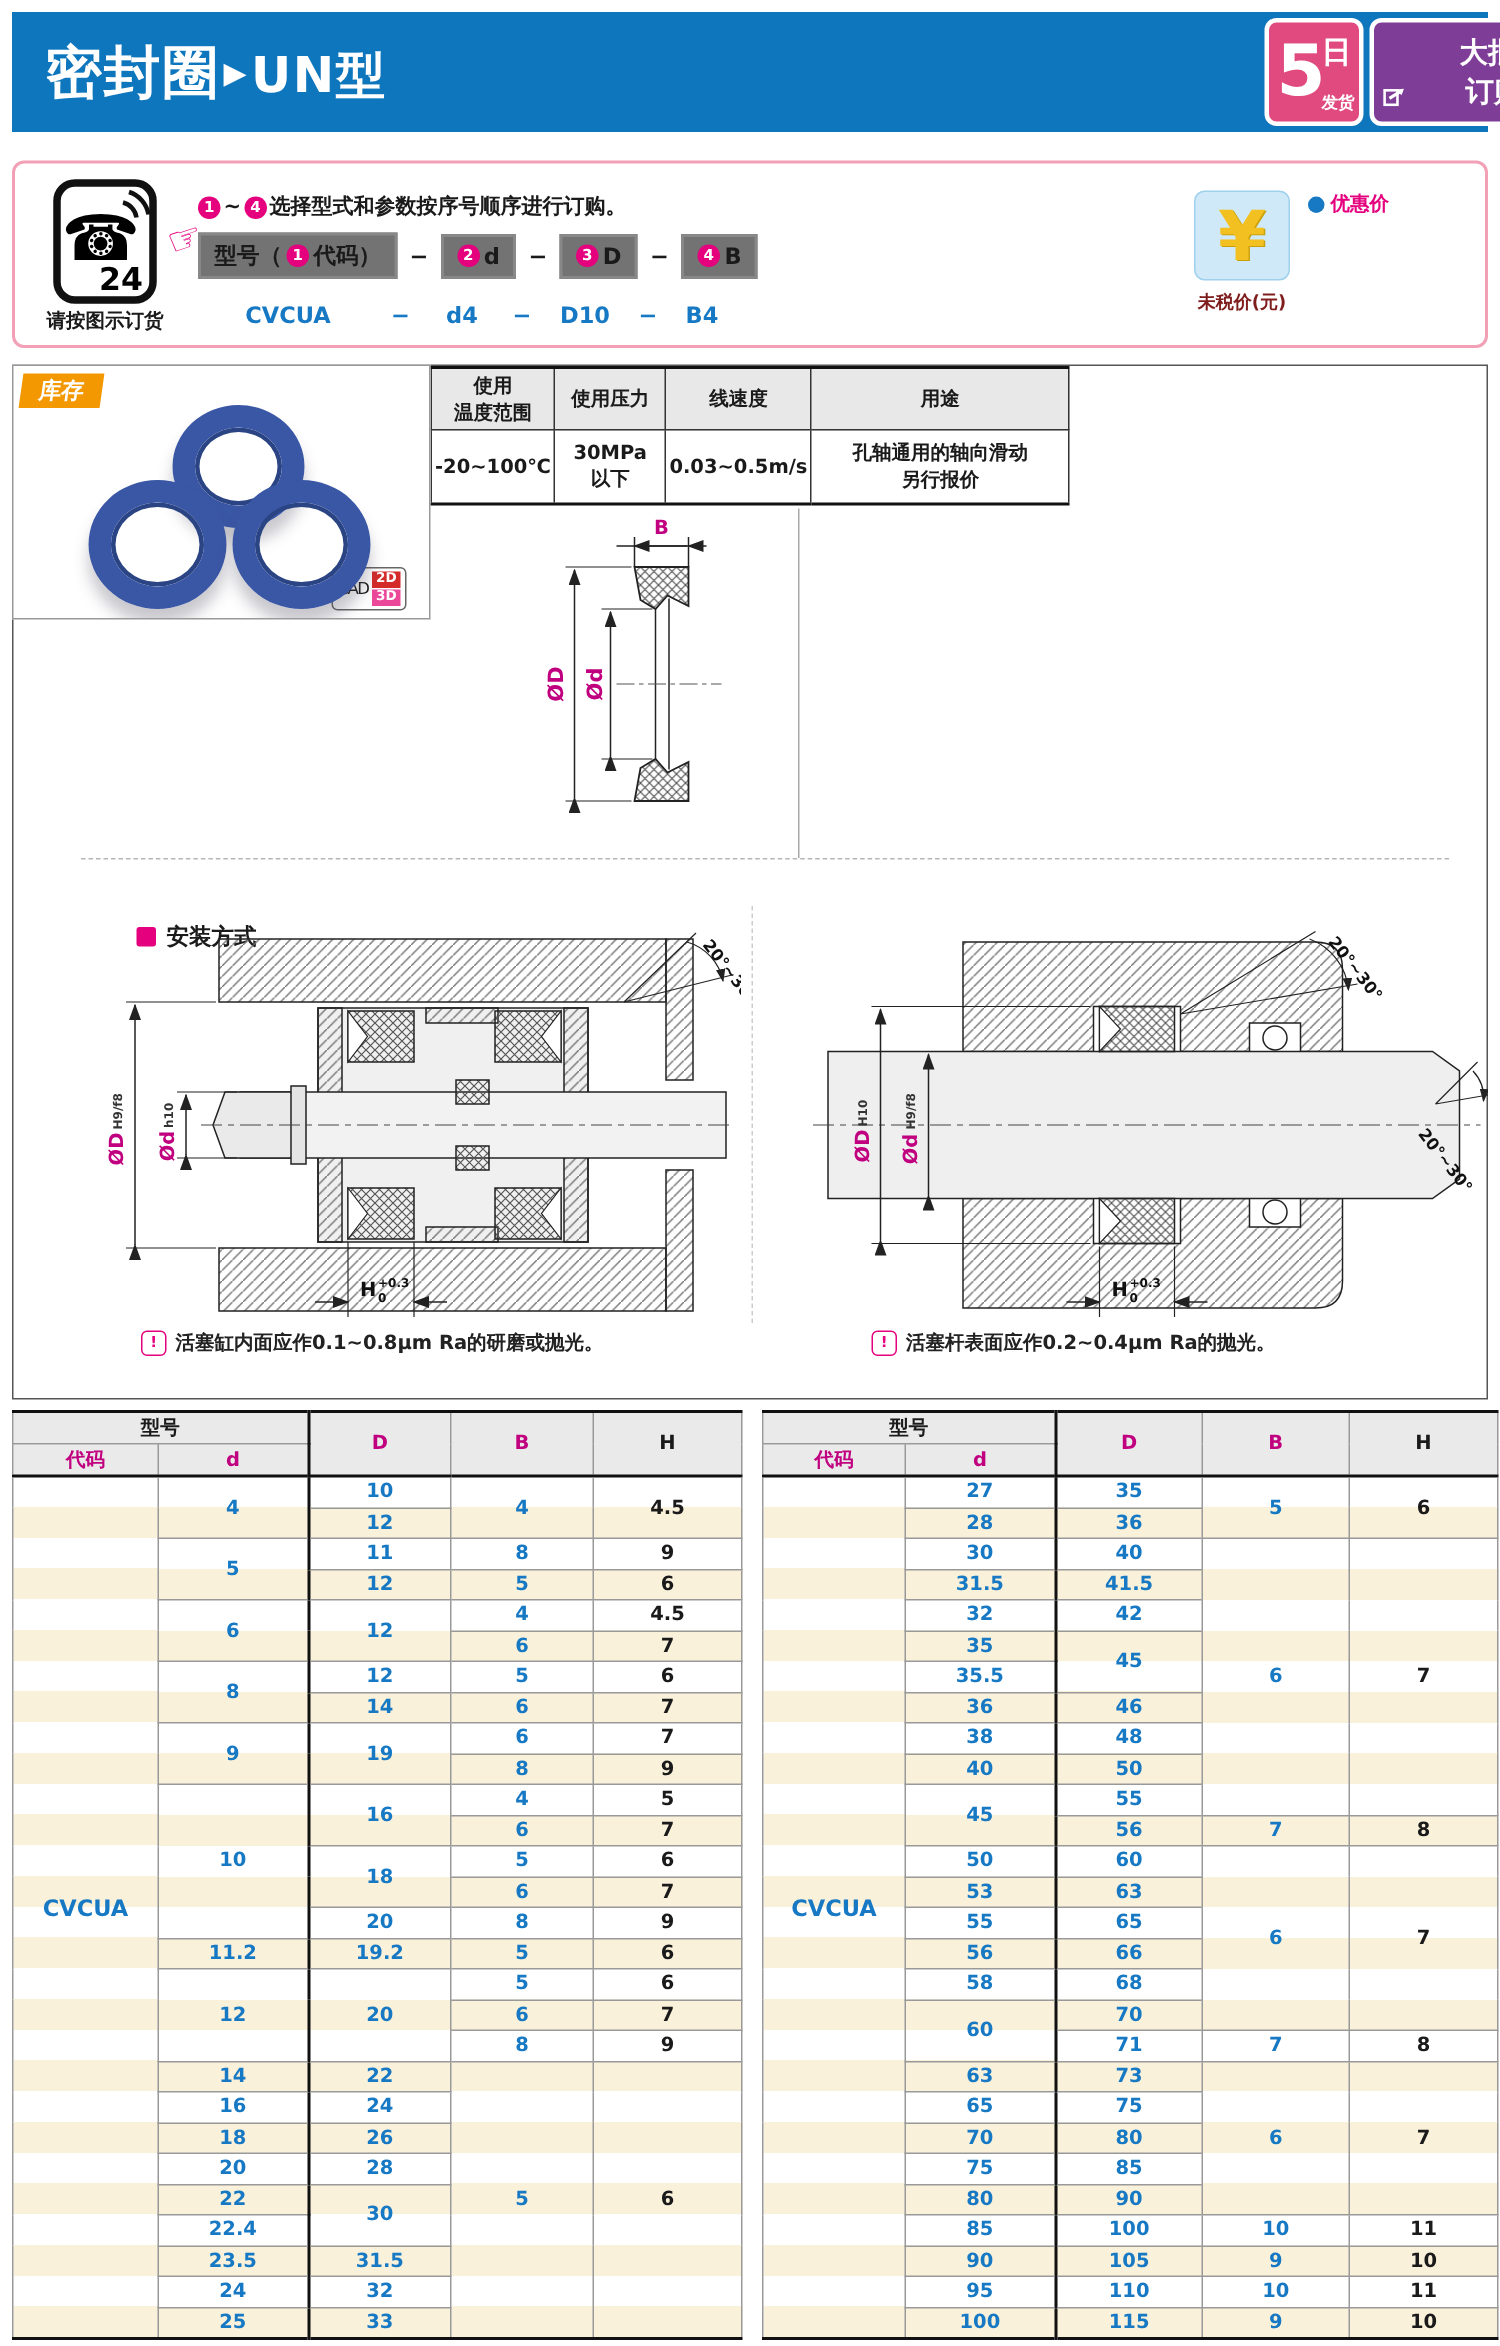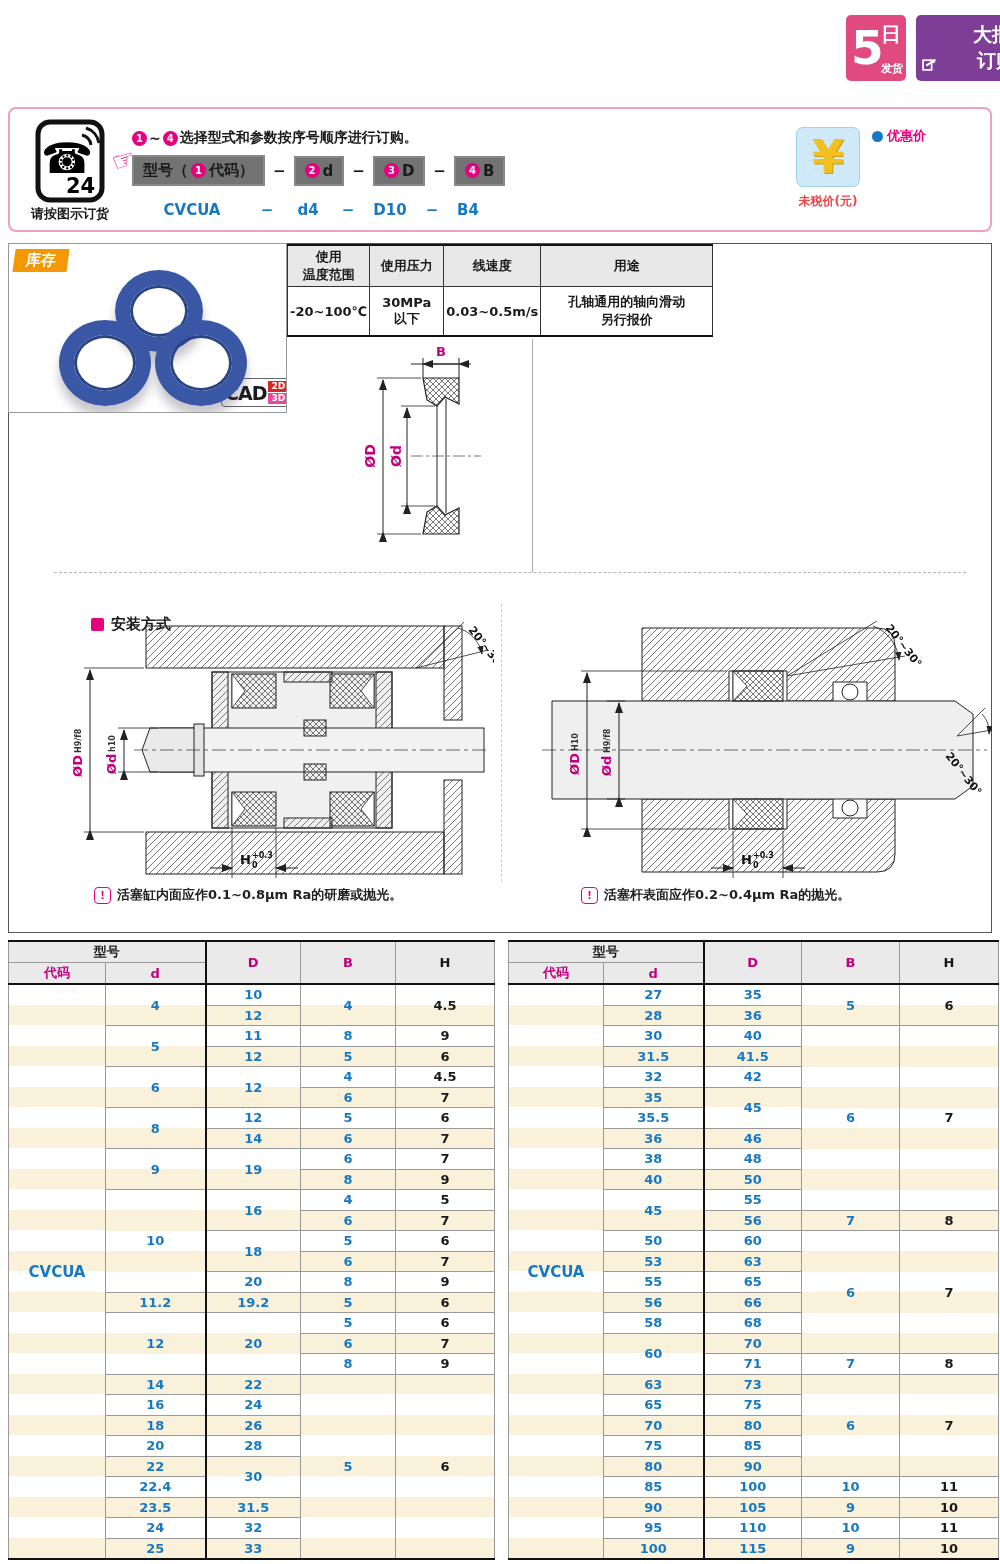--- a/index.html
+++ b/index.html
@@ -29,35 +29,35 @@
   .hand{left:102px;top:36px;font-size:26px;color:#e5007e;transform:rotate(-18deg);}
   .inst-line{left:122px;top:20px;font-size:14px;font-weight:bold;display:flex;align-items:center;gap:2px;}
   .num-circle{display:inline-flex;width:15px;height:15px;border-radius:50%;background:#e5007e;color:#fff;font-size:10px;font-weight:bold;align-items:center;justify-content:center;flex:none;}
   .fmt-row{left:122px;top:46px;display:flex;align-items:center;gap:8px;font-size:15px;font-weight:bold;}
   .fmt-box{border:2px solid #888;padding:4px 9px;display:inline-flex;align-items:center;gap:3px;background:#737373;}
   .fmt-dash{font-weight:bold;}
   .ex-row{top:92px;left:122px;width:360px;font-size:15px;font-weight:bold;color:#1779c4;display:flex;}
   .ex-row span{display:inline-block;text-align:center;}
   .yen-box{left:786px;top:18px;width:62px;height:58px;background:#cfe9f8;border:1px solid #9fd0ec;border-radius:7px;text-align:center;}
   .yen-box span{font-size:46px;font-weight:bold;color:#f2c020;line-height:58px;text-shadow:1px 1px 0 #caa00a;}
-  .tax-note{left:778px;top:84px;width:80px;text-align:center;color:#ef4444;font-weight:bold;font-size:12px;}
+  .tax-note{left:778px;top:84px;width:80px;text-align:center;color:#7f1d1d;font-weight:bold;font-size:12px;}
   .deal-line{left:862px;top:18px;font-size:13px;font-weight:bold;color:#e5007e;display:flex;align-items:center;gap:4px;}
   .deal-dot{width:11px;height:11px;border-radius:50%;background:#1779c4;display:inline-block;}
   .price-table{left:860px;top:40px;border-collapse:collapse;font-size:12px;}
   .price-table td{border:1px solid #555;height:24px;text-align:center;padding:0 4px;}
   .price-table .hd{background:#cfe6f5;font-weight:bold;width:40px;}
   .price-table .c1{width:42px;} .price-table .c2{width:62px;}
 
   
   .main-box{left:8px;top:243px;width:982px;height:688px;border:1.5px solid #555;background:#fff;}
   .img-box{left:-1px;top:-1px;width:277px;height:168px;border:1px solid #999;background:#fff;overflow:hidden;}
   .stock-badge{left:5px;top:5px;background:#f39800;color:#fff;font-weight:bold;font-size:15px;padding:2px 12px;transform:skewX(-8deg);}
   .ring{position:absolute;border-radius:50%;border:15px solid #3a57a5;box-shadow:inset 0 0 0 3px #2b4484,0 10px 10px rgba(70,70,90,.3);}
   .cad-badge{left:212px;top:134px;background:#fff;border:1px solid #666;border-radius:4px;display:flex;align-items:center;padding:2px 3px;gap:2px;}
-  .cad-badge .cad{font-weight:bold;font-size:19px;letter-spacing:-1px;}
+  .cad-badge .cad{font-weight:normal;font-size:11px;letter-spacing:-1px;}
   .cad-badge .stack{display:flex;flex-direction:column;gap:1px;}
   .cad-badge .stack span{display:block;color:#fff;font-size:9px;font-weight:bold;padding:0 3px;line-height:11px;cursor:pointer;}
   .cad-badge .b2d{background:#d42a2a;} .cad-badge .b3d{background:#ec4899;text-align:center;}
 
   .spec-table{left:281px;top:2px;border-collapse:collapse;table-layout:fixed;font-size:13px;}
   .spec-table th{background:#e8e8e8;border:1px solid #333;font-weight:bold;height:40px;white-space:pre-line;padding:0 2px;}
   .spec-table td{border:1px solid #333;height:48px;text-align:center;font-weight:bold;white-space:pre-line;padding:0 2px;}
   .spec-table{border-top:2px solid #111;}
   .spec-table tbody td{border-bottom:2.5px solid #111;}
   .mag{color:#c0007f;}
@@ -98,20 +98,25 @@
       <path d="M0,6 L6,0 M0,0 L6,6" stroke="#555" stroke-width="0.8"></path>
     </pattern>
     <marker id="arr" markerWidth="11" markerHeight="8" refX="10" refY="4" orient="auto">
       <path d="M0,0 L11,4 L0,8 Z" fill="#222"></path>
     </marker>
   </defs>
 </svg>
 
 <div id="page">
 
+  <div class="abs top-bar">
+    <div class="top-title">
+      <span>密封圈</span><span class="arrow">▶</span><span class="sub">UN型</span>
+    </div>
+  </div>
   <div class="abs badge badge-ship">
     <span class="big5">5</span>
     <span class="day">日</span>
     <span class="ship">发货</span>
   </div>
   <div class="abs badge badge-bulk">
     <span class="l1">大批量</span>
     <svg width="15" height="15" viewBox="0 0 14 14">
       <rect x="1" y="3" width="8" height="9" fill="none" stroke="#fff" stroke-width="1.6"></rect>
       <path d="M4,8 L12,3" stroke="#fff" stroke-width="2"></path>

